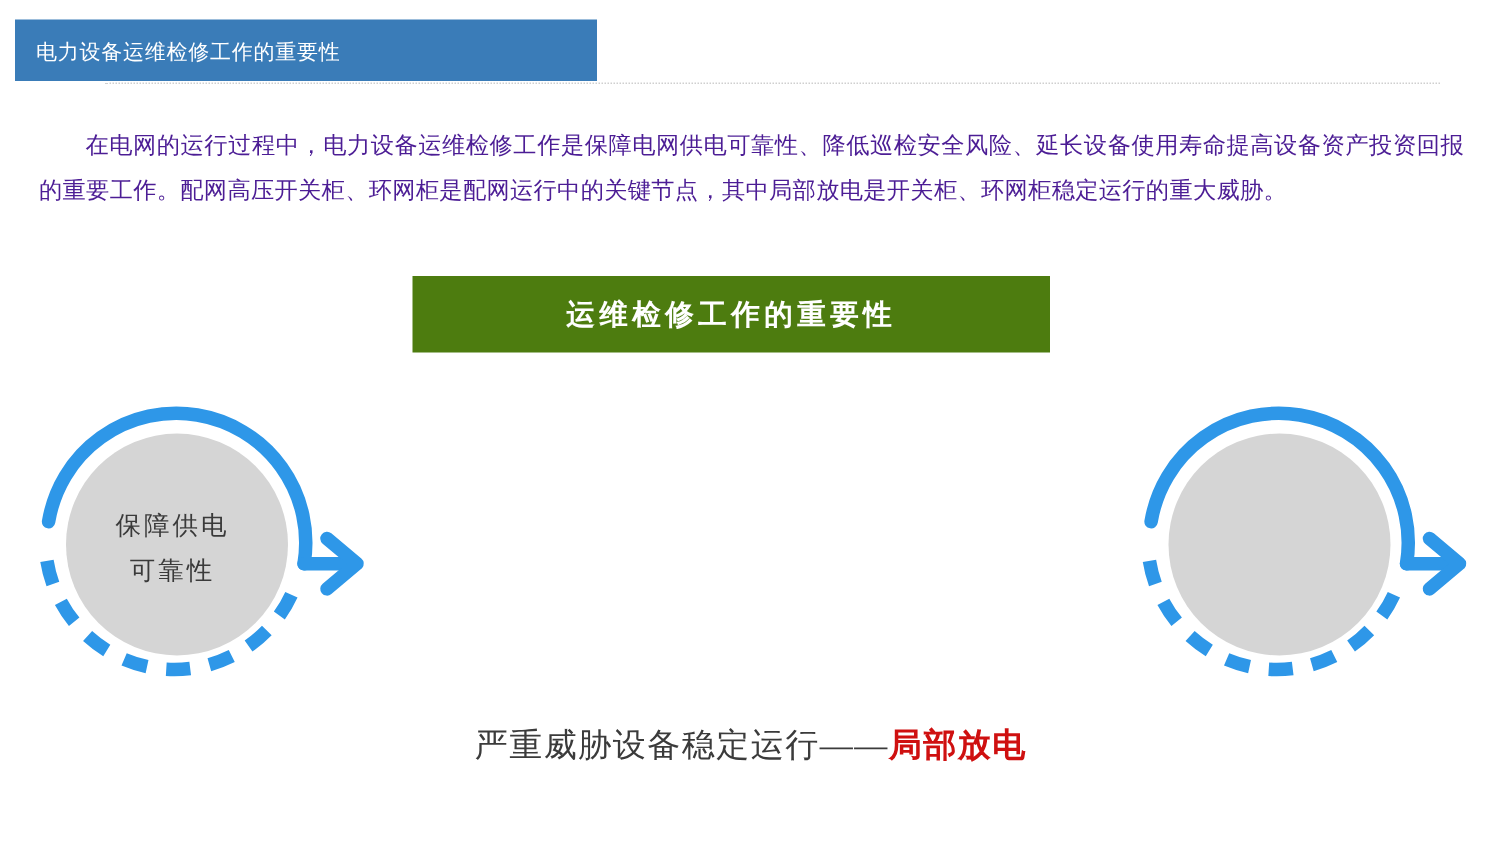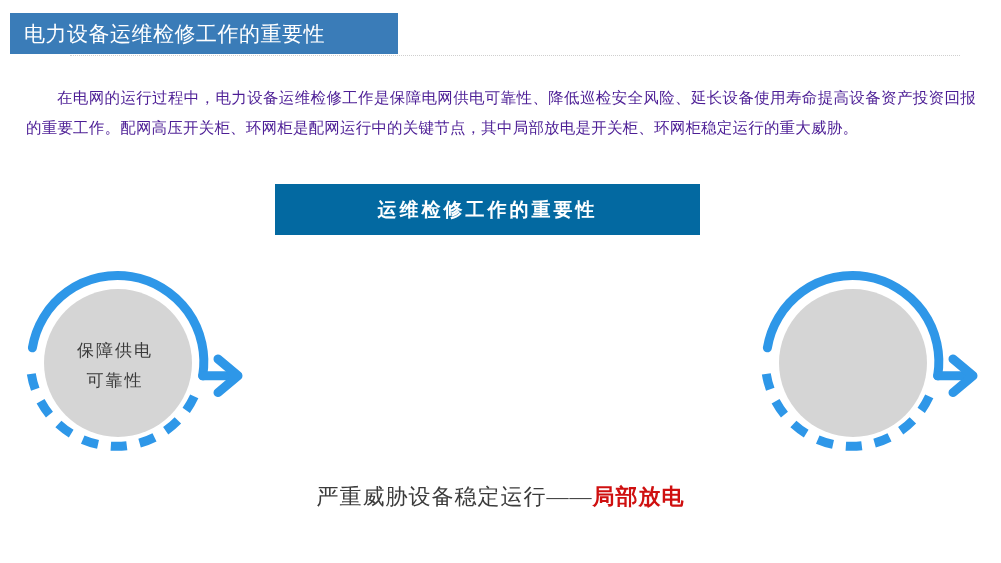--- a/index.html
+++ b/index.html
@@ -28,21 +28,21 @@
     width: 388px;
     height: 41px;
     background: #3a7cb8;
     display: flex;
     align-items: center;
     box-sizing: border-box;
     padding-left: 14px;
   }
   .title-text {
     color: #ffffff;
-    font-size: 21px;
+    font-size: 14px;
     font-family: "Liberation Sans", "DejaVu Sans", sans-serif;
     letter-spacing: 0.5px;
     line-height: 1;
     white-space: nowrap;
   }
   .title-divider {
     position: absolute;
     left: 70px;
     top: 55px;
     width: 890px;
@@ -65,21 +65,21 @@
     letter-spacing: 0.2px;
   }
 
   
   .green-banner {
     position: absolute;
     left: 275px;
     top: 184px;
     width: 425px;
     height: 51px;
-    background: #0369a1;
+    background: #4d7c0f;
     display: flex;
     align-items: center;
     justify-content: center;
   }
   .green-banner-text {
     color: #ffffff;
     font-family: "Liberation Serif", "DejaVu Serif", serif;
     font-weight: bold;
     font-size: 19px;
     letter-spacing: 3px;

